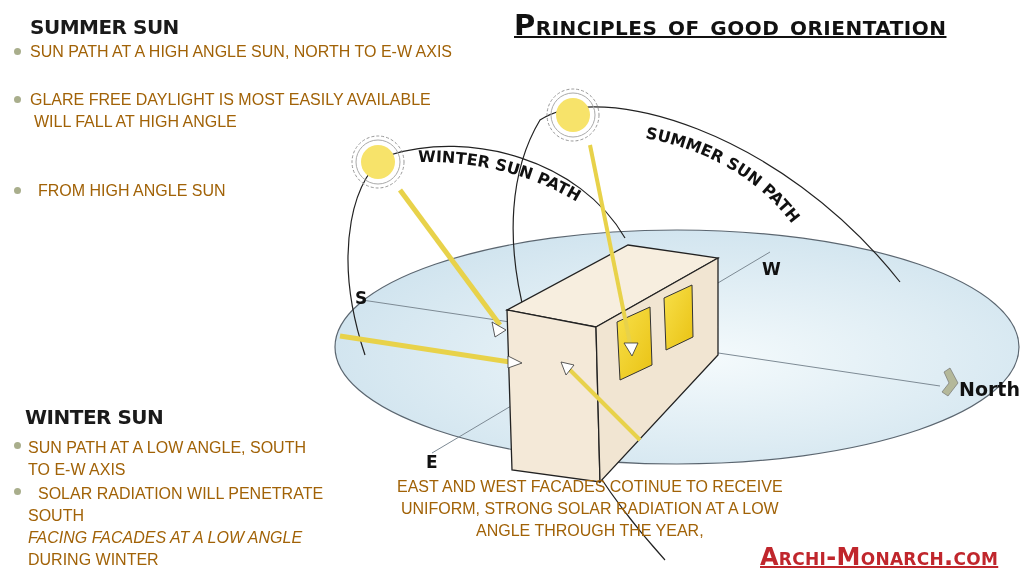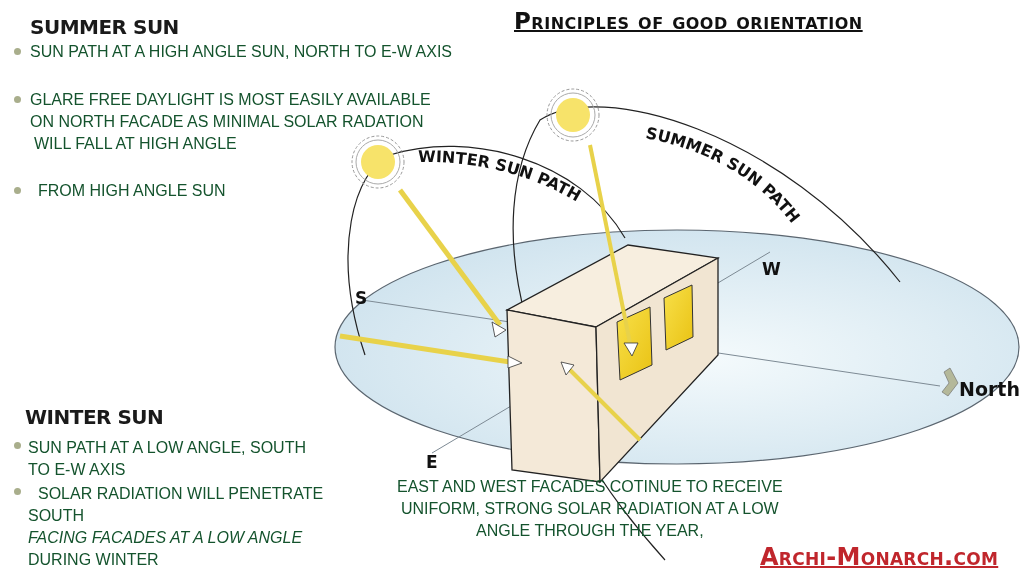--- a/index.html
+++ b/index.html
@@ -1,22 +1,22 @@
 <!DOCTYPE html>
 <html><head>
 <meta charset="utf-8">
 <style>
   html, body { margin:0; padding:0; }
   body { width:1024px; height:576px; background:#ffffff; position:relative; overflow:hidden;
          font-family:"Liberation Sans", sans-serif; color:#111; }
   .abs { position:absolute; }
   .heading { font-family:"DejaVu Sans", sans-serif; font-weight:bold; font-size:20px; color:#1a1a1a; letter-spacing:-0.5px; }
-  .bullet-text { font-size:16px; line-height:22px; color:#14532d; white-space:pre; }
+  .bullet-text { font-size:16px; line-height:22px; color:#a16207; white-space:pre; }
   .bullet-dot { position:absolute; width:7px; height:7px; border-radius:50%; background:#a9ae8c; }
-  .title { font-family:"DejaVu Sans", sans-serif; font-weight:bold; font-variant:small-caps; font-size:23px;
+  .title { font-family:"DejaVu Sans", sans-serif; font-weight:bold; font-variant:small-caps; font-size:29px;
            color:#111; text-decoration:underline; text-decoration-thickness:2px; letter-spacing:0.5px; }
   .brand { font-family:"DejaVu Sans", sans-serif; font-weight:bold; font-variant:small-caps; font-size:24px;
            color:#c0262c; text-decoration:underline; text-decoration-thickness:2px; letter-spacing:0.3px; }
   svg text { font-family:"DejaVu Sans", sans-serif; font-weight:bold; }
 </style>
 </head>
 <body>
 
 <svg class="abs" style="left:0;top:0" width="1024" height="576" viewBox="0 0 1024 576">
   <defs>
@@ -86,21 +86,20 @@
 <div class="abs heading" style="left:30px;top:15px;">SUMMER SUN</div>
 
 <div class="abs" style="left:14px;top:41px;">
   <span class="bullet-dot" style="left:0;top:7px;"></span>
   <div class="bullet-text" style="margin-left:16px;">SUN PATH AT A HIGH ANGLE SUN, NORTH TO E-W AXIS</div>
 </div>
 
 <div class="abs" style="left:14px;top:89px;">
   <span class="bullet-dot" style="left:0;top:7px;"></span>
   <div class="bullet-text" style="margin-left:16px;">GLARE FREE DAYLIGHT IS MOST EASILY AVAILABLE</div>
-  <div class="bullet-text" style="margin-left:16px;">ON NORTH FACADE AS MINIMAL SOLAR RADATION</div>
   <div class="bullet-text" style="margin-left:20px;">WILL FALL AT HIGH ANGLE</div>
 </div>
 
 <div class="abs" style="left:14px;top:180px;">
   <span class="bullet-dot" style="left:0;top:7px;"></span>
   <div class="bullet-text" style="margin-left:24px;">FROM HIGH ANGLE SUN</div>
 </div>
 
 <div class="abs title" style="left:514px;top:8px;">Principles of good orientation</div>
 

